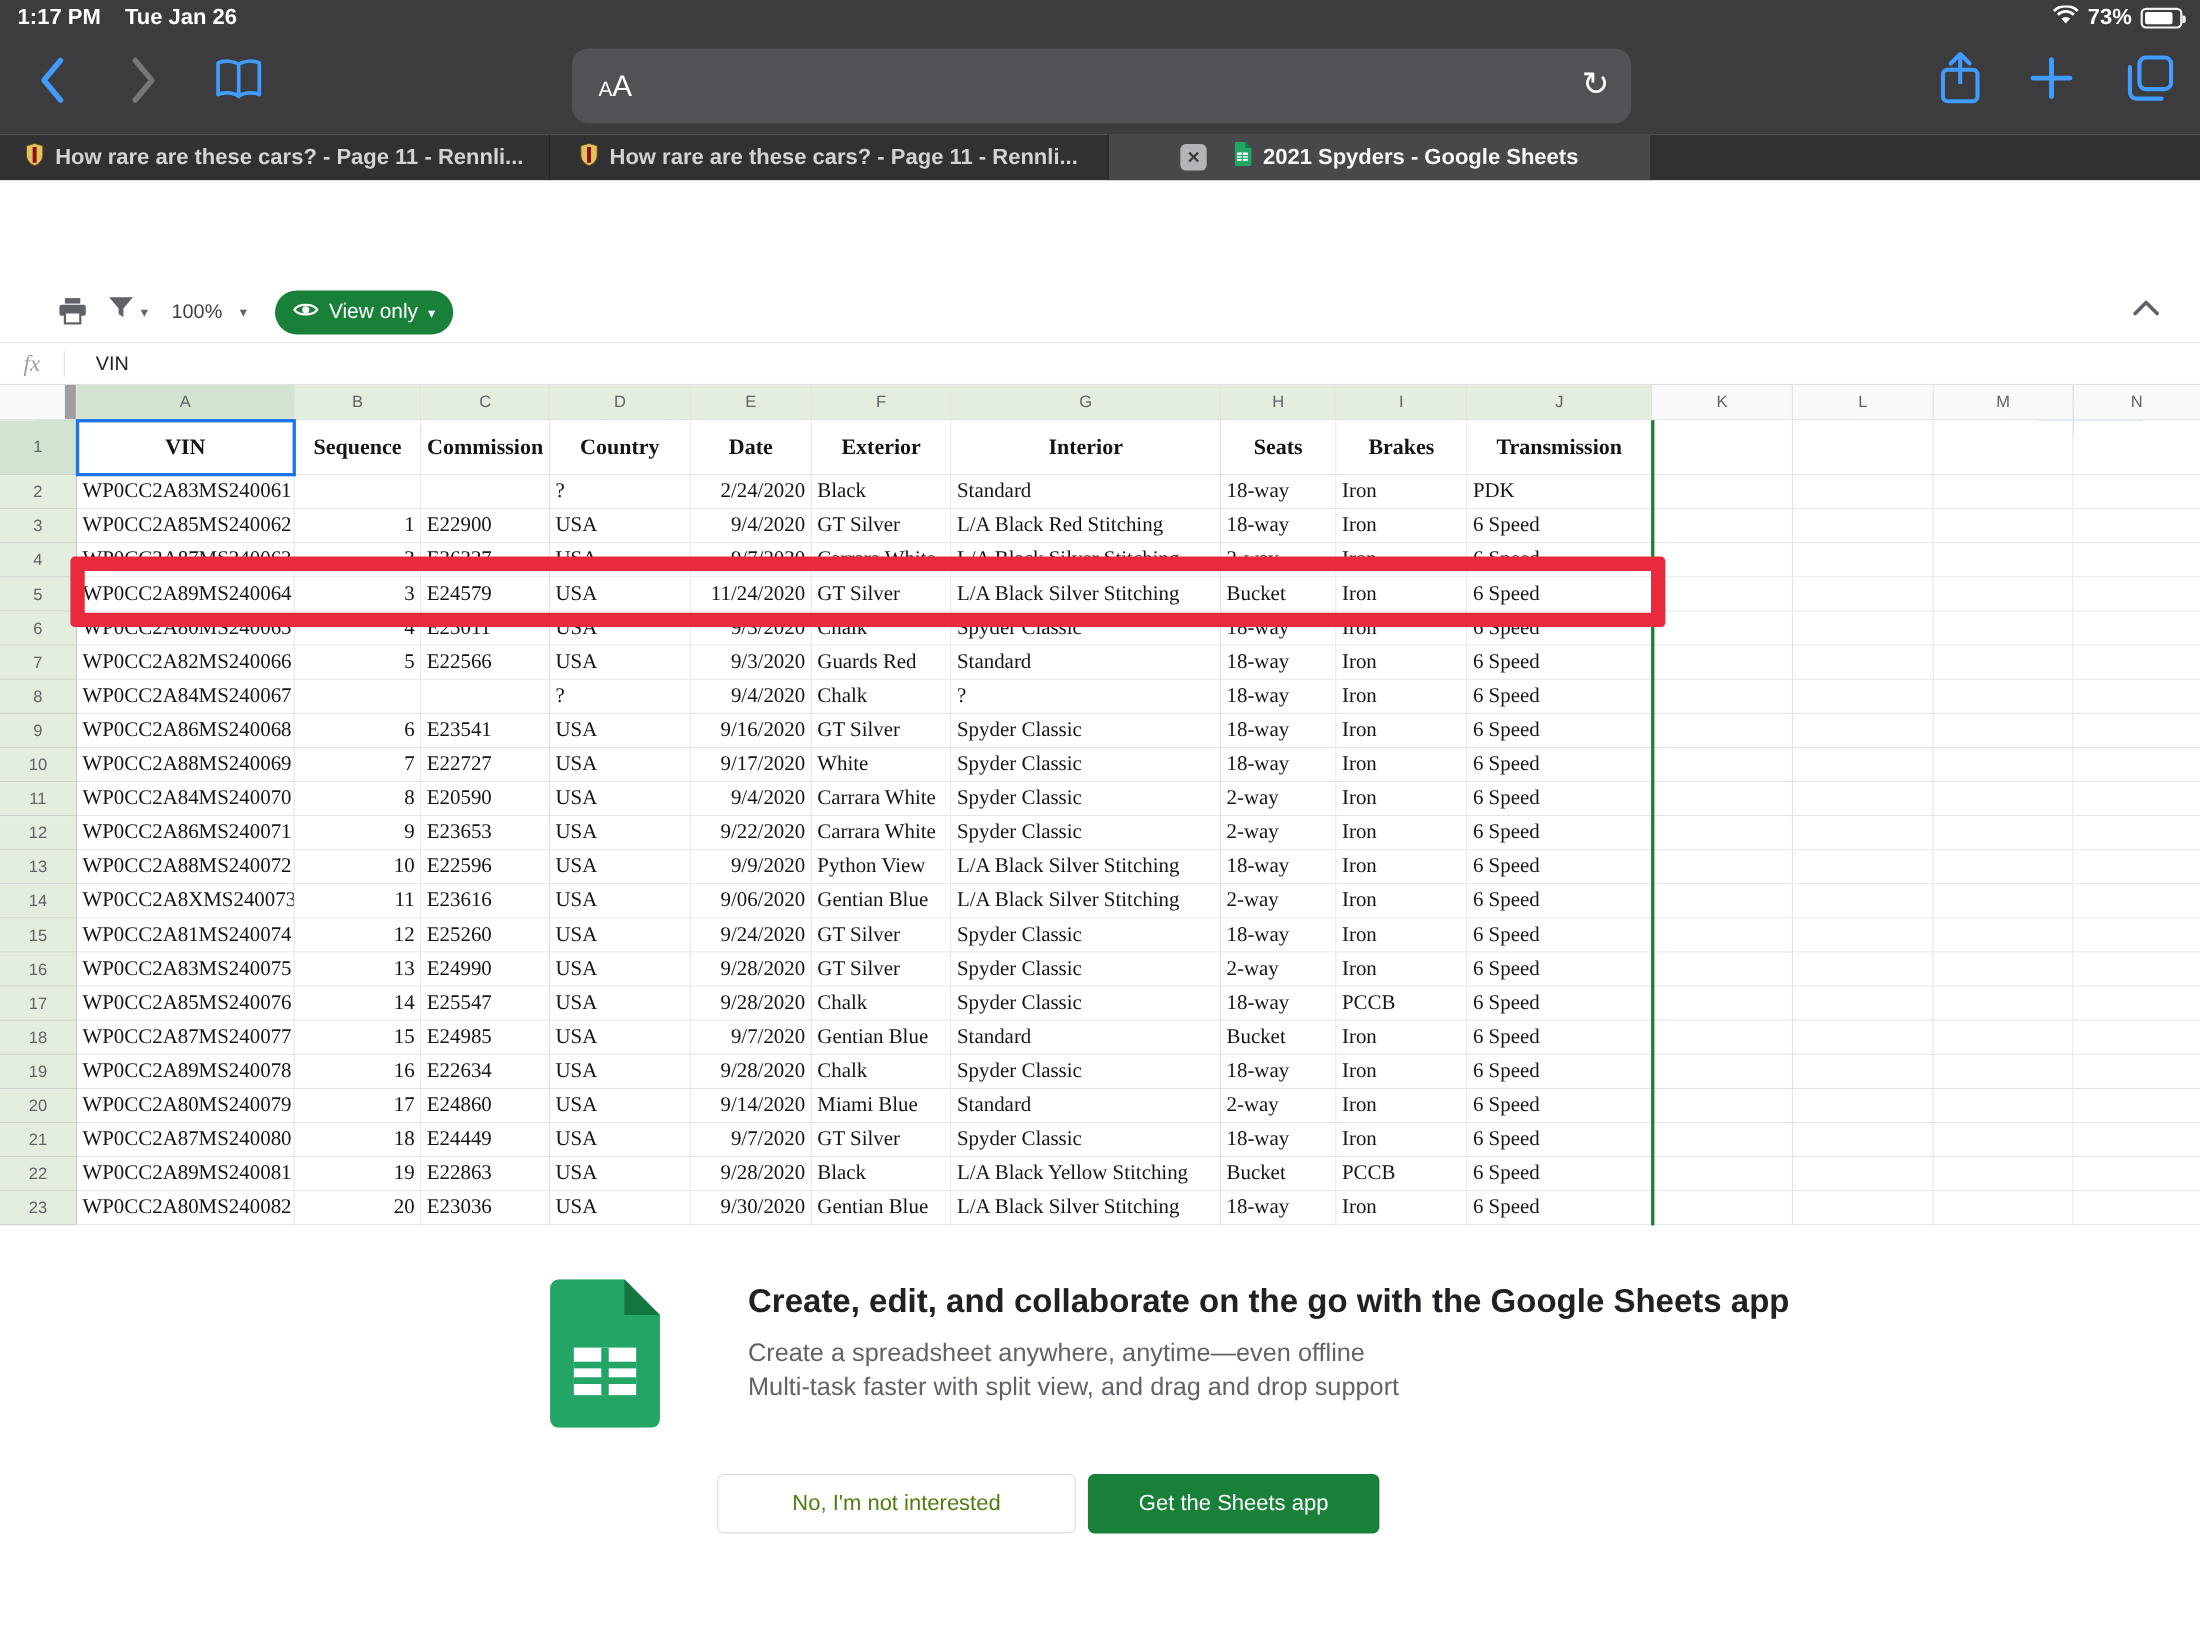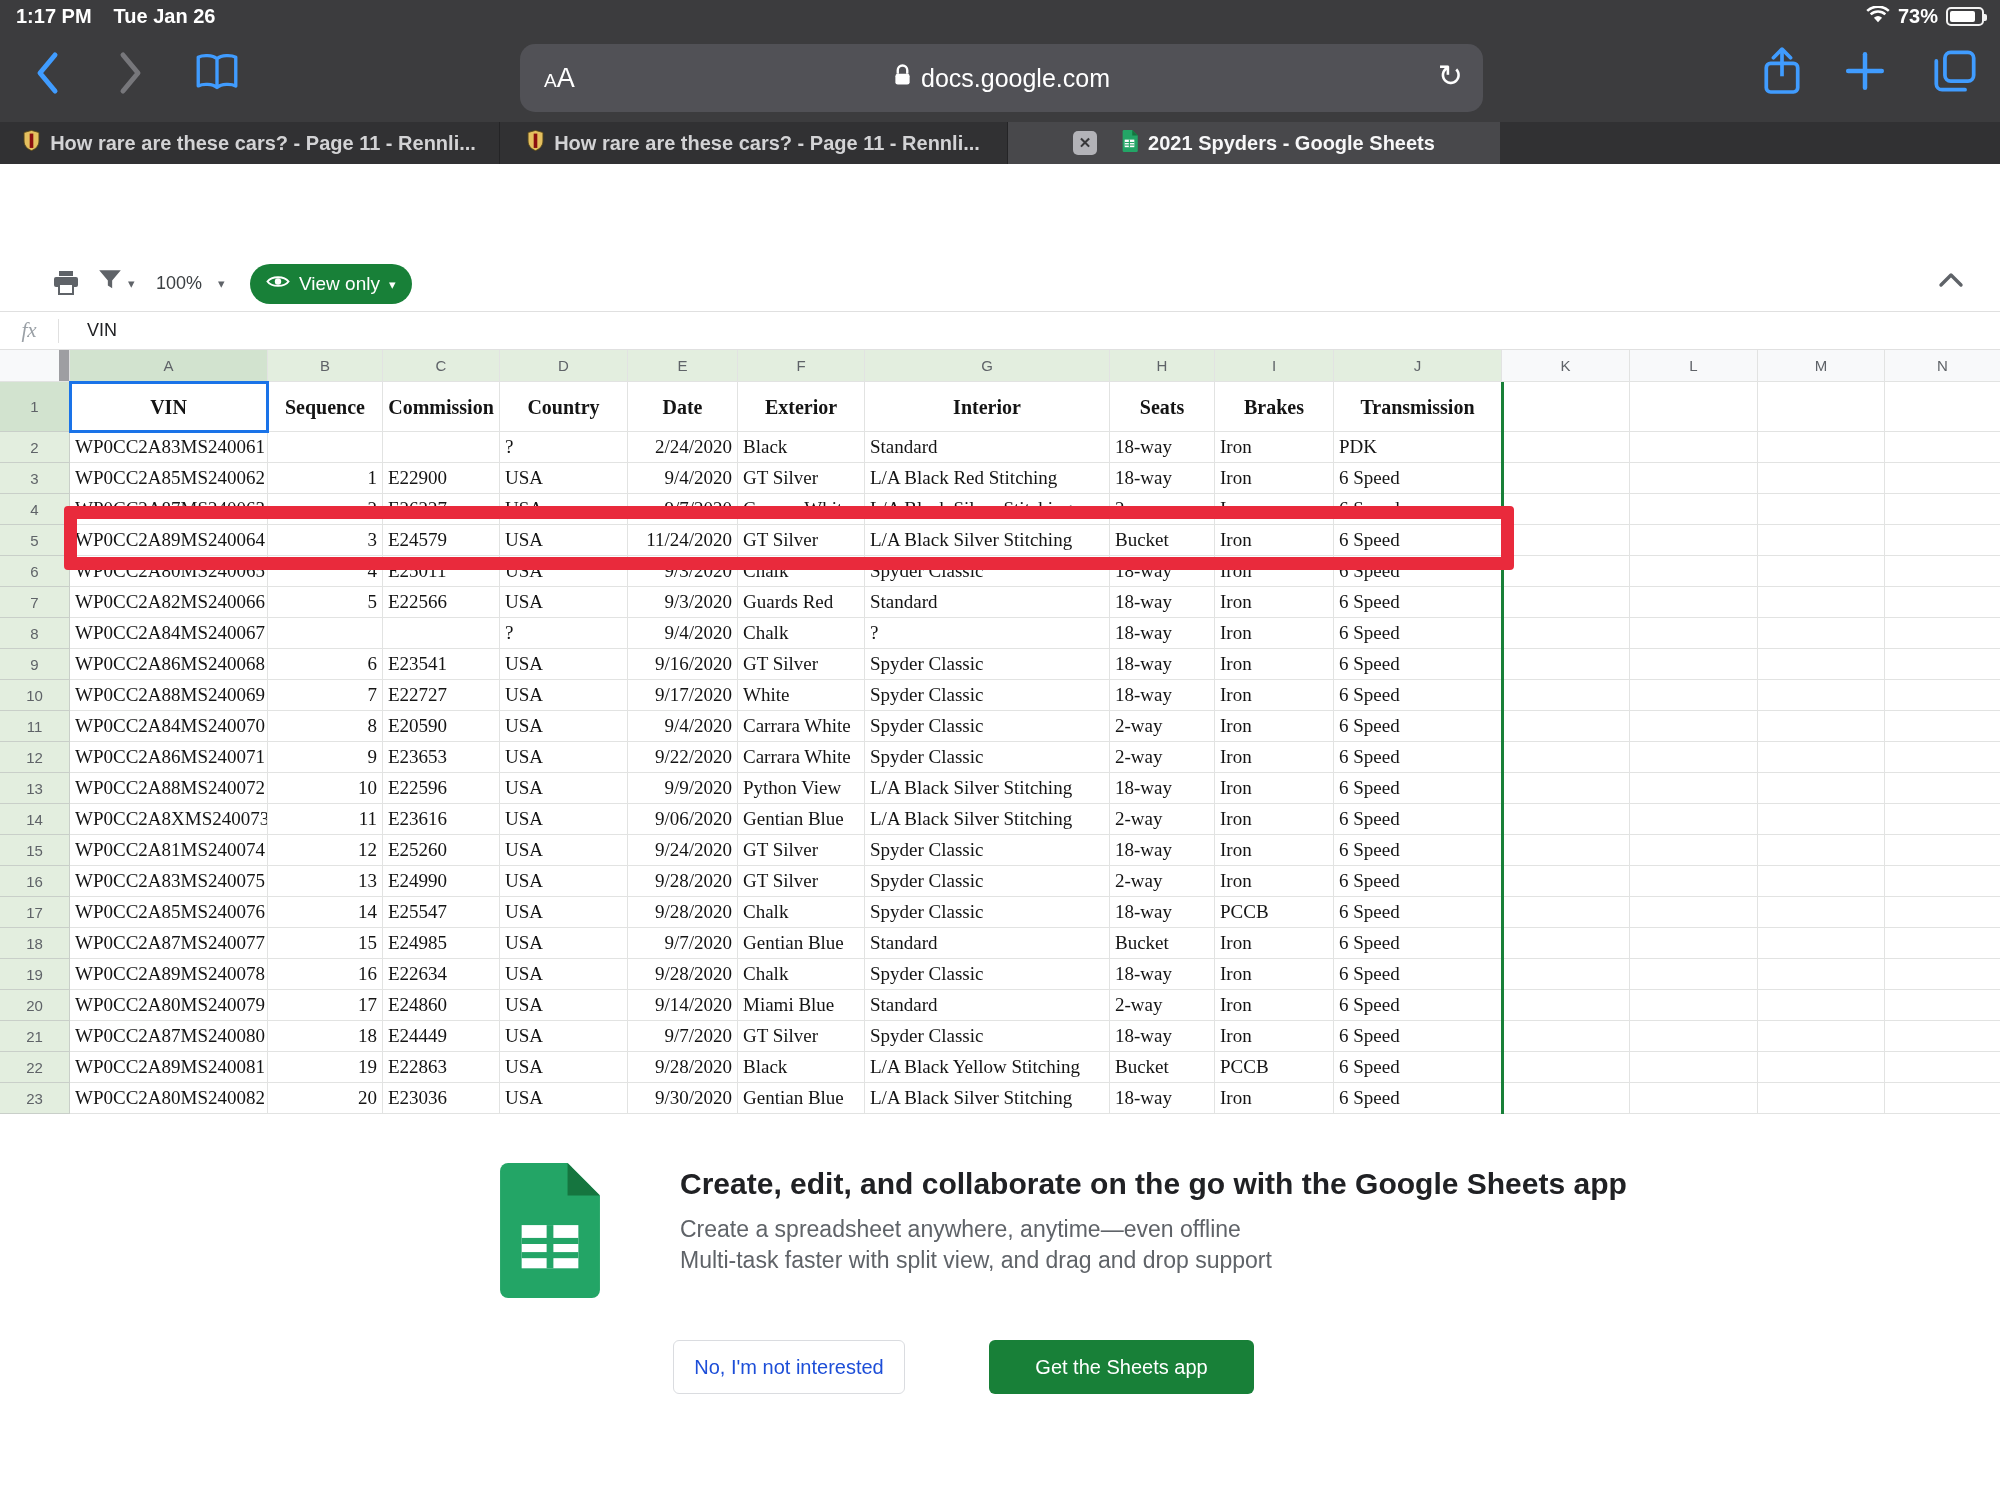--- a/index.html
+++ b/index.html
@@ -96,22 +96,22 @@
              border:3px solid #1a73e8; z-index:12; pointer-events:none; }
   .range-line { position:absolute; left:1501px; top:382px; width:3px; height:732px; background:#188038; z-index:5; }
   .red-box { position:absolute; left:64px; top:506px; width:1450px; height:64px;
              border:13px solid #e92a3c; border-radius:4px; z-index:30; }
 
   
   .banner { position:absolute; left:0; top:1114px; width:2000px; height:385px; background:#fff; }
   .banner-logo { position:absolute; left:500px; top:49px; }
   .banner-heading { position:absolute; left:680px; top:53px; font-size:30px; font-weight:bold; color:#202124; }
   .banner-lines { position:absolute; left:680px; top:100px; font-size:23px; color:#5f6368; line-height:31px; }
-  .decline-btn { position:absolute; left:673px; top:226px; width:232px; height:54px; background:#fff;
-                 border:1px solid #dadce0; border-radius:6px; color:#1d4ed8; font-size:20px; font-weight:500;
+  .decline-btn { position:absolute; left:652px; top:226px; width:326px; height:54px; background:#fff;
+                 border:1px solid #dadce0; border-radius:6px; color:#4d7c0f; font-size:20px; font-weight:500;
                  display:flex; align-items:center; justify-content:center; }
   .accept-btn { position:absolute; left:989px; top:226px; width:265px; height:54px; background:#188038;
                 border:none; border-radius:6px; color:#fff; font-size:20px; font-weight:500;
                 display:flex; align-items:center; justify-content:center; }
 </style>
 </head>
 <body>
 
 <div id="screen">
 
@@ -140,27 +140,20 @@
           </svg></span>
       <span class="nav-ico" style="left:118px;"><svg width="26" height="46" viewBox="0 0 26 46">
             <polyline points="5,5 20,23 5,41" fill="none" stroke="#77777b" stroke-width="5" stroke-linecap="round" stroke-linejoin="round"></polyline>
           </svg></span>
       <span class="nav-ico" style="left:195px;top:20px;"><svg width="44" height="42" viewBox="0 0 34 30">
             <path d="M17 4 C13.5 1 6 1 2.5 2.8 V25 C6 23.2 13.5 23.2 17 26.2 C20.5 23.2 28 23.2 31.5 25 V2.8 C28 1 20.5 1 17 4 Z M17 4 V26" fill="none" stroke="#409cff" stroke-width="2.6" stroke-linejoin="round"></path>
           </svg></span>
 
       <div class="url-field">
         <span class="aa"><span class="a1">A</span><span class="a2">A</span></span>
-        <span class="url-center">
-          <span><svg width="19" height="24" viewBox="0 0 16 20">
-                <path d="M4 9 V6 a4 4 0 0 1 8 0 V9" fill="none" stroke="#fff" stroke-width="2"></path>
-                <rect x="2" y="9" width="12" height="9" rx="2" fill="#fff"></rect>
-              </svg></span>
-          <span>docs.google.com</span>
-        </span>
         <span class="reload">↻</span>
       </div>
 
       <span class="nav-ico" style="left:1762px;top:14px;"><svg width="40" height="52" viewBox="0 0 28 36">
             <rect x="3" y="12" width="22" height="20" rx="3" fill="none" stroke="#409cff" stroke-width="2.6"></rect>
             <line x1="14" y1="3" x2="14" y2="21" stroke="#409cff" stroke-width="2.6"></line>
             <polyline points="8,8 14,2 20,8" fill="none" stroke="#409cff" stroke-width="2.6" stroke-linejoin="round" stroke-linecap="round"></polyline>
           </svg></span>
       <span class="nav-ico" style="left:1844px;top:18px;"><svg width="42" height="42" viewBox="0 0 30 30">
             <line x1="15" y1="3" x2="15" y2="27" stroke="#409cff" stroke-width="3.2" stroke-linecap="round"></line>

